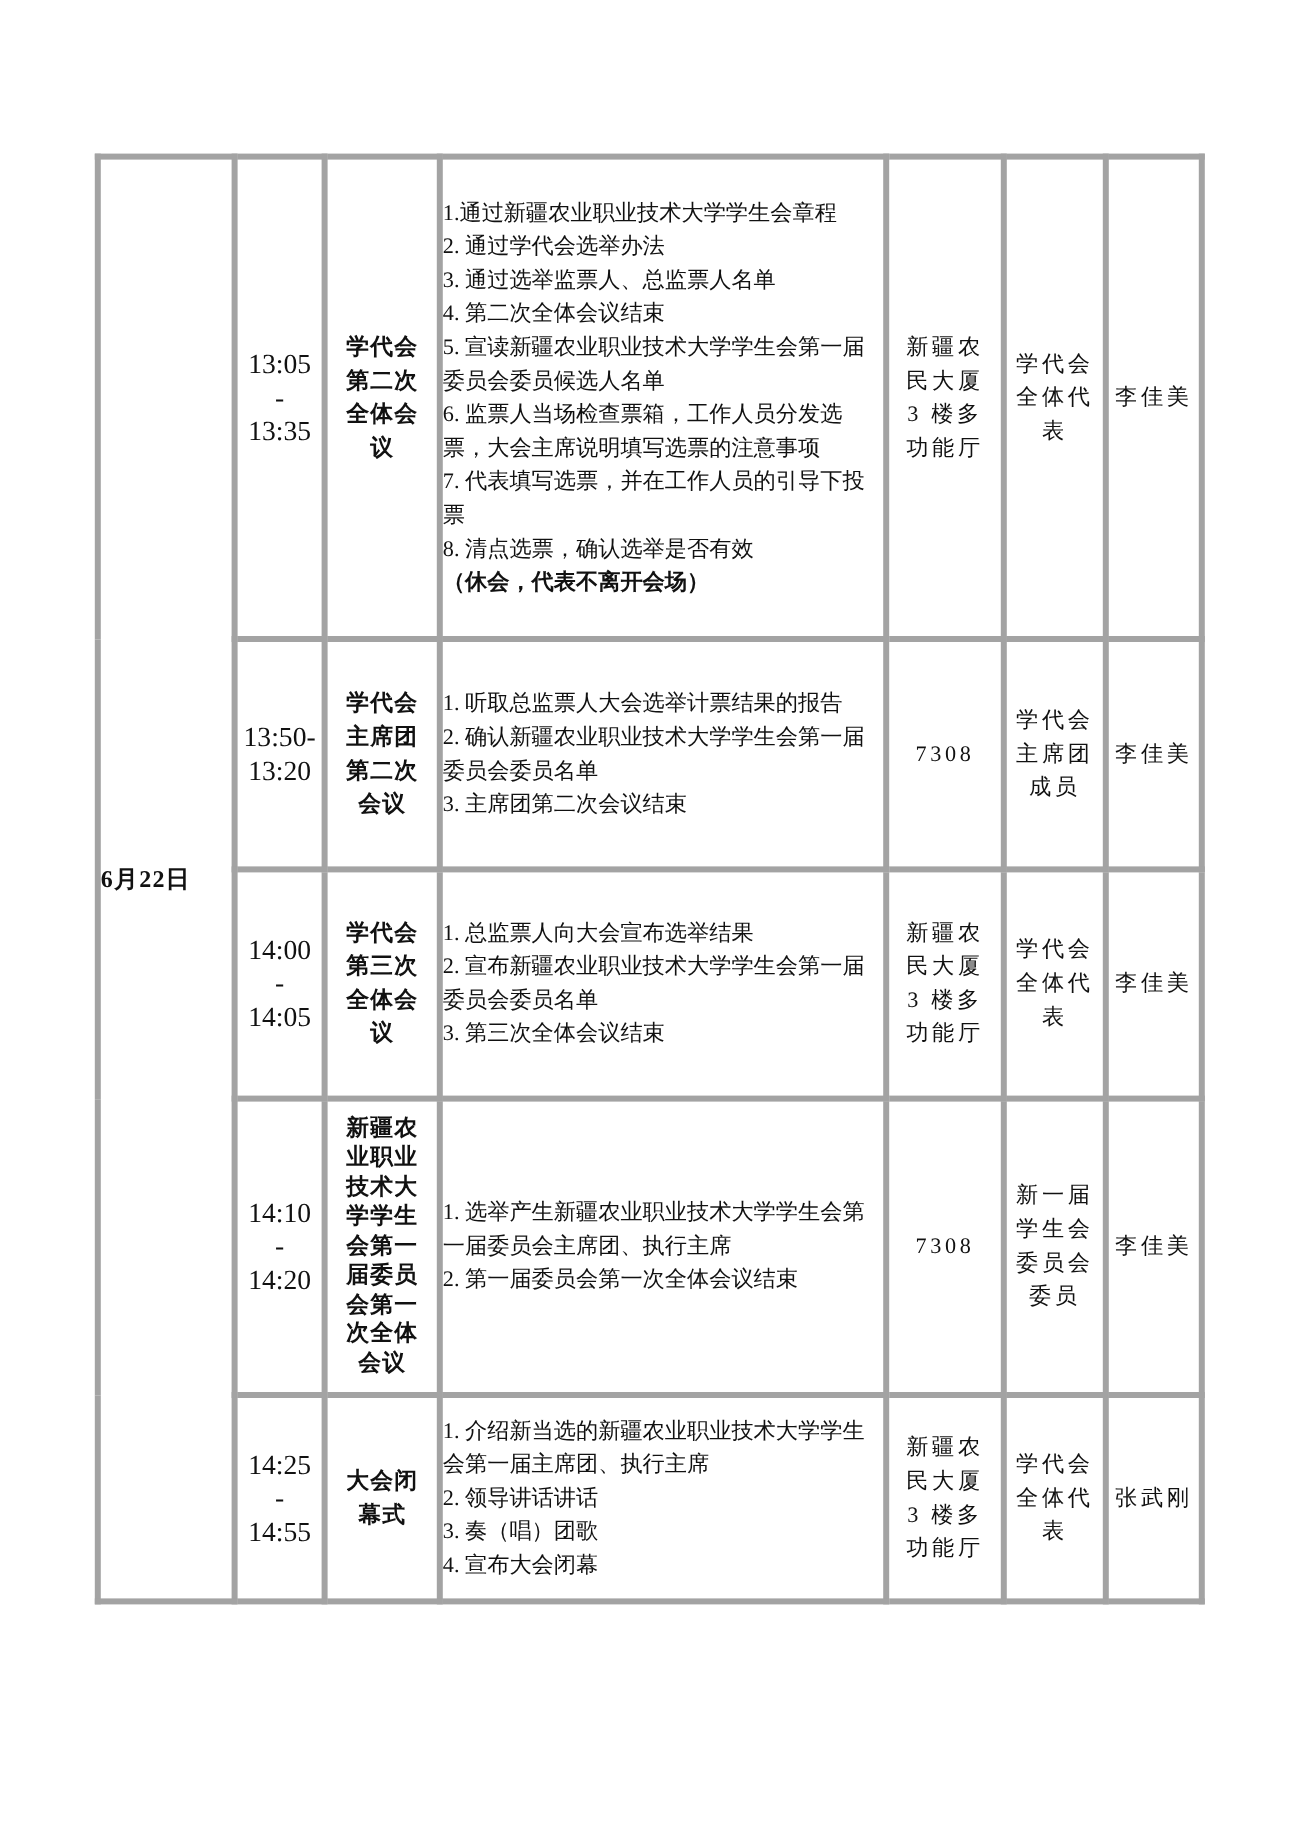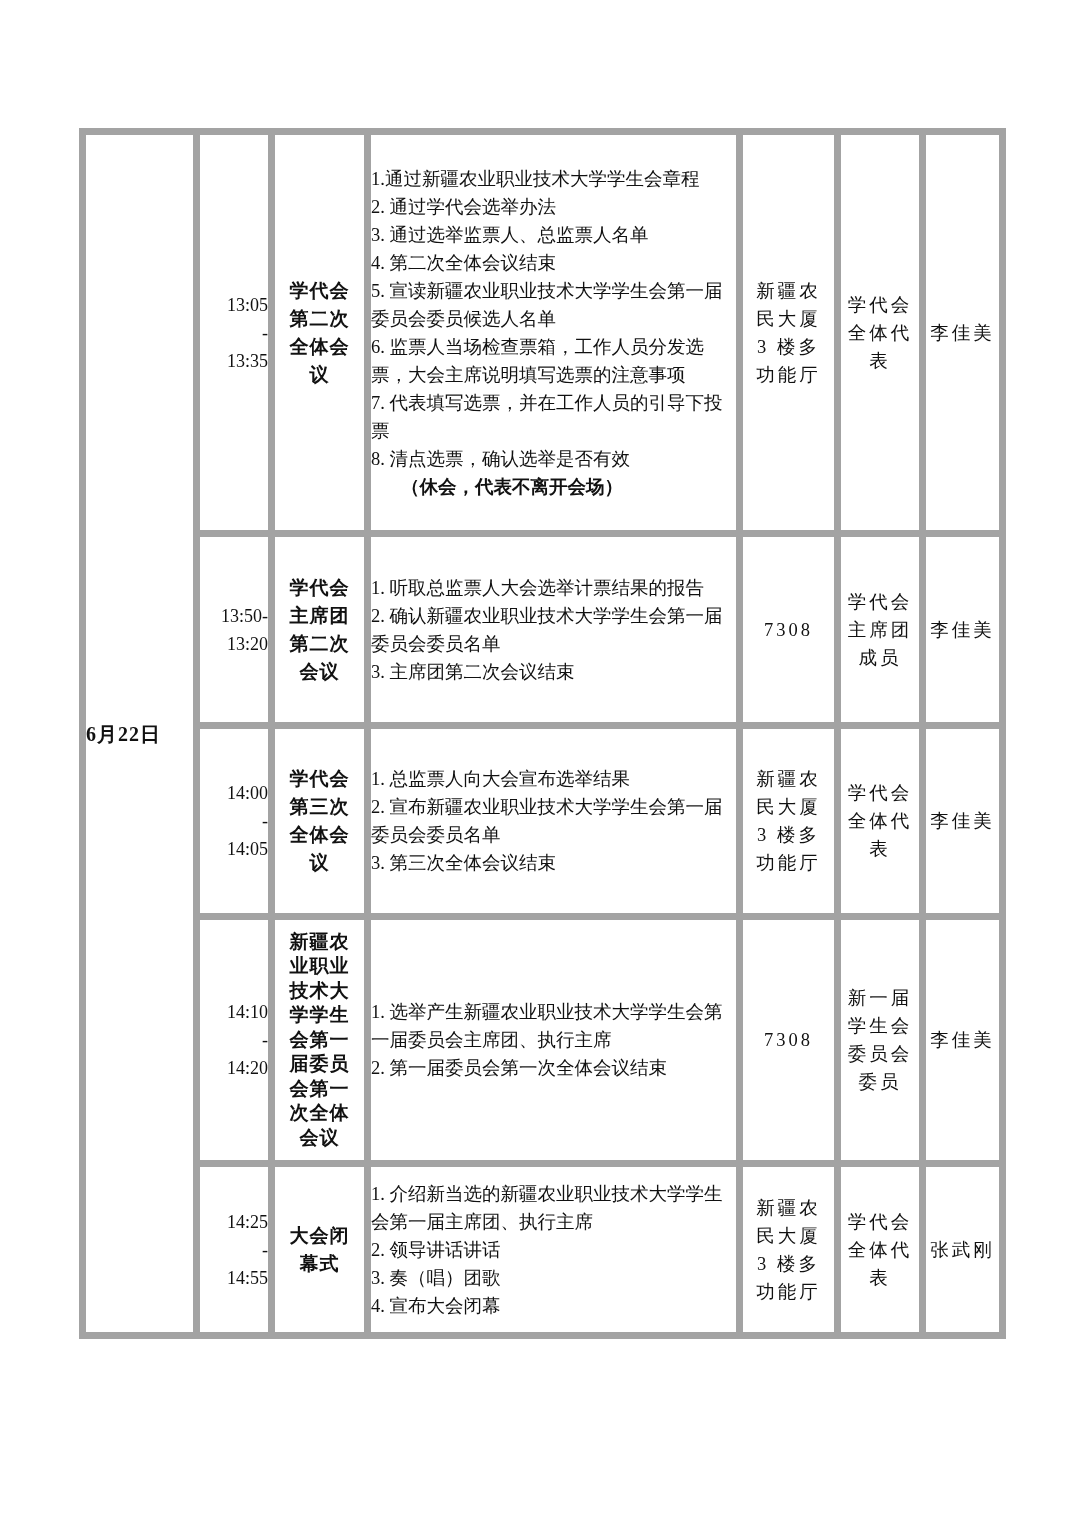--- a/index.html
+++ b/index.html
@@ -19,42 +19,42 @@
   table.schedule {
     position: absolute;
     left: 79px;
     top: 128px;
     width: 920px;
     border-collapse: collapse;
     table-layout: fixed;
     border: 2px solid #1c1c1c;
   }
   table.schedule td {
-    border: 7px solid #a3a3a3;
+    border: 5px solid #a3a3a3;
     vertical-align: middle;
     padding: 0;
     overflow: hidden;
   }
   tr.r1 { height: 402px; }
   tr.r2 { height: 192px; }
   tr.r3 { height: 191px; margin-top: 42px; }
   tr.r4 { height: 247px; }
   tr.r5 { height: 172px; }
 
   td.date-cell {
     vertical-align: top;
     font-weight: 700;
     font-size: 20px;
     letter-spacing: 1px;
     padding-top: 377px;
     line-height: 30px;
   }
   td.time-cell {
-    text-align: right;
-    font-size: 18px;
+    text-align: center;
+    font-size: 23px;
     line-height: 28px;
     white-space: pre-line;
   }
   td.session-cell {
     text-align: center;
     font-weight: 700;
     font-size: 19px;
     line-height: 28px;
     letter-spacing: 1px;
     white-space: pre-line;
@@ -66,21 +66,20 @@
     font-size: 18.5px;
     line-height: 28px;
     padding: 4px 14px 4px 9px;
   }
   .agenda-items {
     white-space: pre-line;
   }
   .agenda-note {
     font-weight: 700;
     white-space: pre-line;
-    margin-left: 30px;
   }
   td.loc-cell, td.part-cell, td.person-cell {
     text-align: center;
     font-size: 18.5px;
     line-height: 28px;
     letter-spacing: 3px;
     white-space: pre-line;
   }
 </style>
 </head>

